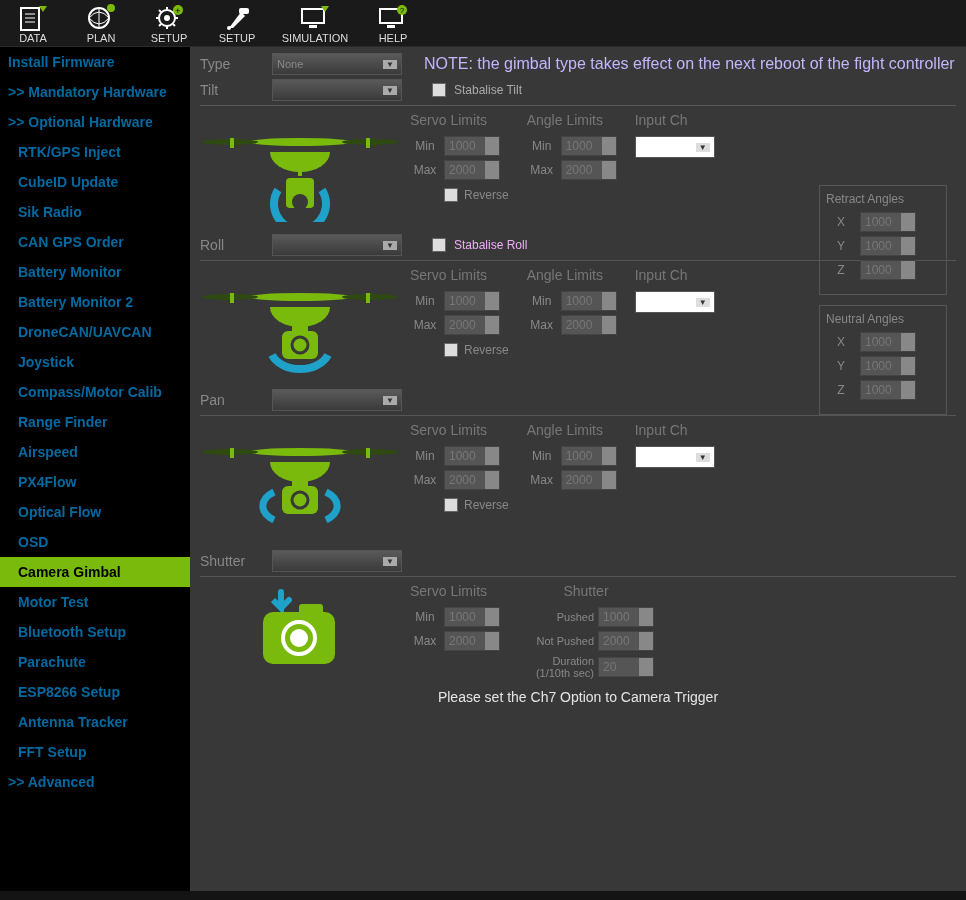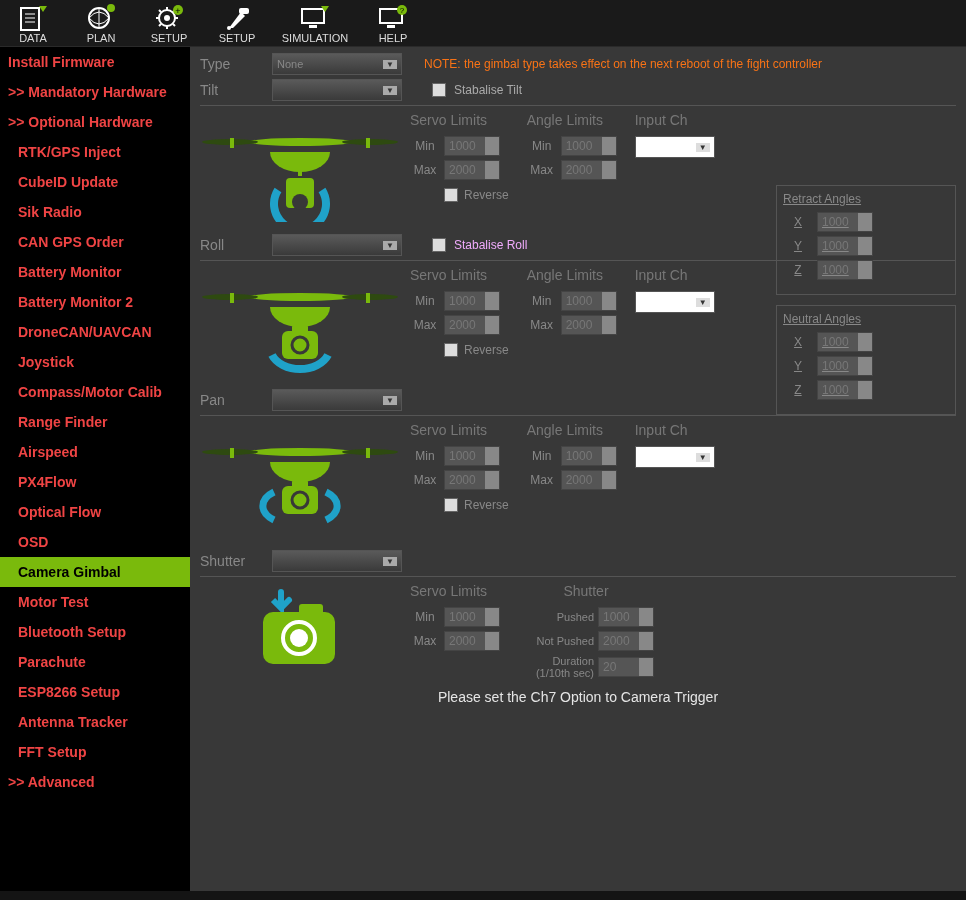--- a/index.html
+++ b/index.html
@@ -33,21 +33,21 @@
   .content { display: flex; height: calc(100% - 56px); }
   
   .sidebar {
     width: 190px;
     background: #000;
     overflow-y: auto;
     flex-shrink: 0;
   }
   .side-item {
     padding: 7px 8px;
-    color: #ef4444;
+    color: #0369a1;
     font-weight: bold;
     font-size: 14px;
     cursor: pointer;
     white-space: nowrap;
     overflow: hidden;
   }
   .side-item.sub { padding-left: 18px; }
   .side-item.active {
     background: #7aba0c;
     color: #000;
@@ -86,36 +86,36 @@
     border: 1px solid #555;
     display: flex; align-items: center; justify-content: flex-end;
     color:#888; padding:0 4px; font-size:12px;
   }
   .combo span.sel{ flex:1; text-align:left; font-size:11px; }
   .combo .caret{ font-size:8px; color:#333; background:#aaa; padding:0 3px; }
   .checkbox {
     width:14px;height:14px;border:1px solid #666;background:#ddd;
     display:inline-block;flex-shrink:0;
   }
-  .note { color:#f97316; font-size:12px; margin-left:14px;}
+  .note { color:#c4b5fd; font-size:16px; margin-left:14px;}
   hr.sep{ border:none; border-top:1px solid #555; margin:3px 0 6px 0;}
   .axis-block{ display:flex; align-items:flex-start; gap:10px; margin-bottom:2px;}
   .drone-ico{ width:200px; height:120px; flex-shrink:0; display:flex; align-items:center; justify-content:center;}
   .limits{ display:flex; gap:18px; }
   .limcol{ display:flex; flex-direction:column; gap:4px; }
   .limhdr{ color:#777; font-size:14px; margin-bottom:4px; white-space:nowrap;}
   .limrow{ display:flex; align-items:center; gap:4px;}
   .limlbl{ width:30px; text-align:center; color:#888; font-size:12px;}
   .spin{ width:56px; height:20px; background:#555; border:1px solid #444; color:#777; font-size:12px; display:flex; align-items:center; padding:0 4px; position:relative;}
   .spin::after{ content:''; position:absolute; right:0; top:0; bottom:0; width:14px; background:#888; }
   .rev-row{ display:flex; align-items:center; gap:6px; margin-top:4px; margin-left:34px;}
   .inputch .combo{ width:80px; background:#fff;}
   .inputch .combo .caret{ background:#ddd;}
   
-  .right-boxes{ position:absolute; top:138px; right:10px; width:180px;text-decoration:underline; }
+  .right-boxes{ position:absolute; top:138px; right:19px; width:128px; }
   .box{ border:1px solid #555; padding:6px 6px 10px 6px; margin-bottom:10px;}
   .box-title{ font-size:12px; color:#888; margin-bottom:6px;}
   .box .limrow{ margin-bottom:4px;}
   .hint{ text-align:center; color:#e5e5e5; font-size:14px; margin-top:10px;}
   .shutter-col .limlbl{ width:76px; font-size:11px; text-align:right;}
   
 </style>
 </head>
 <body>
 

